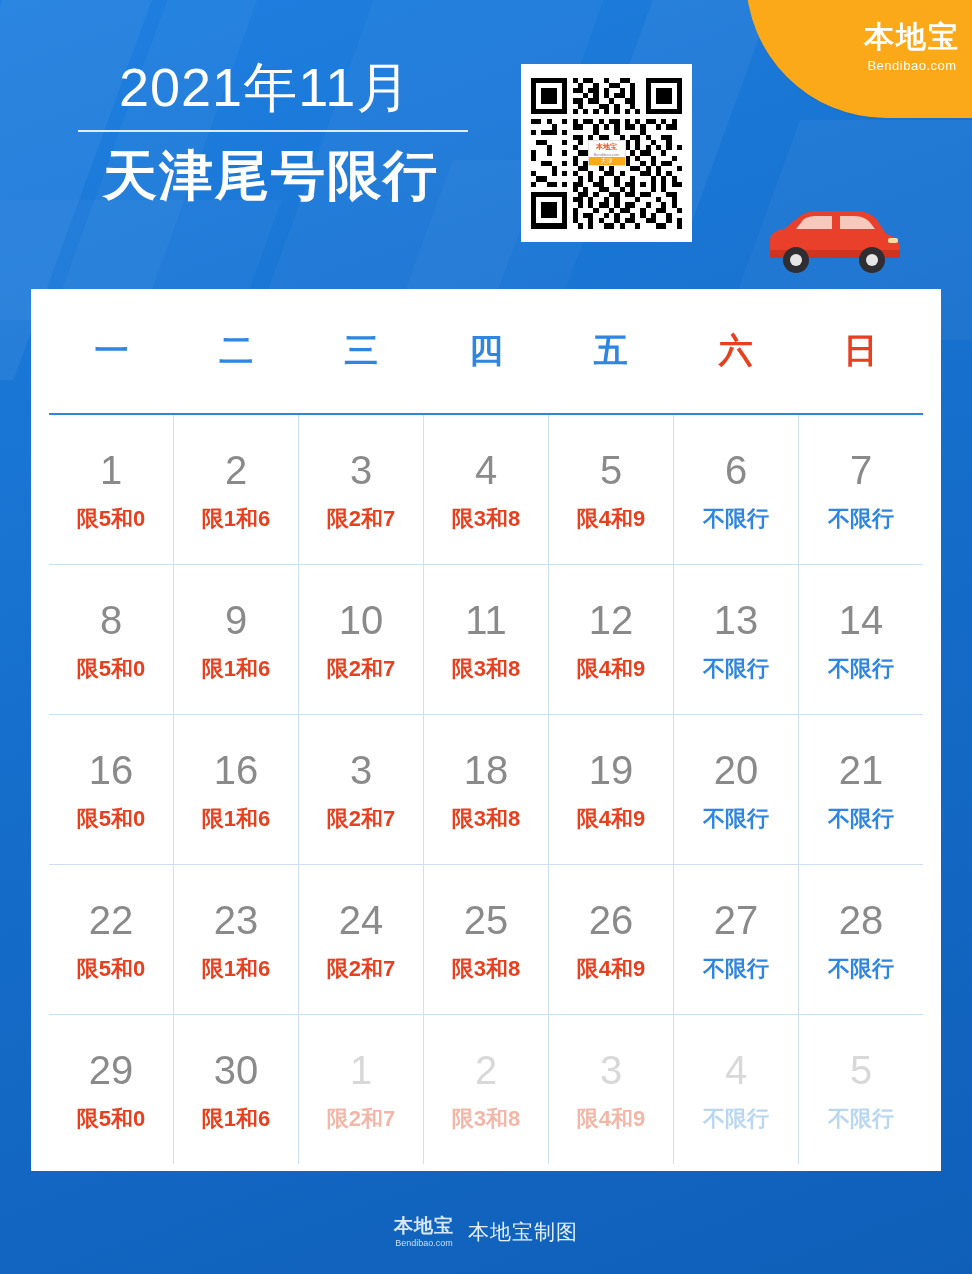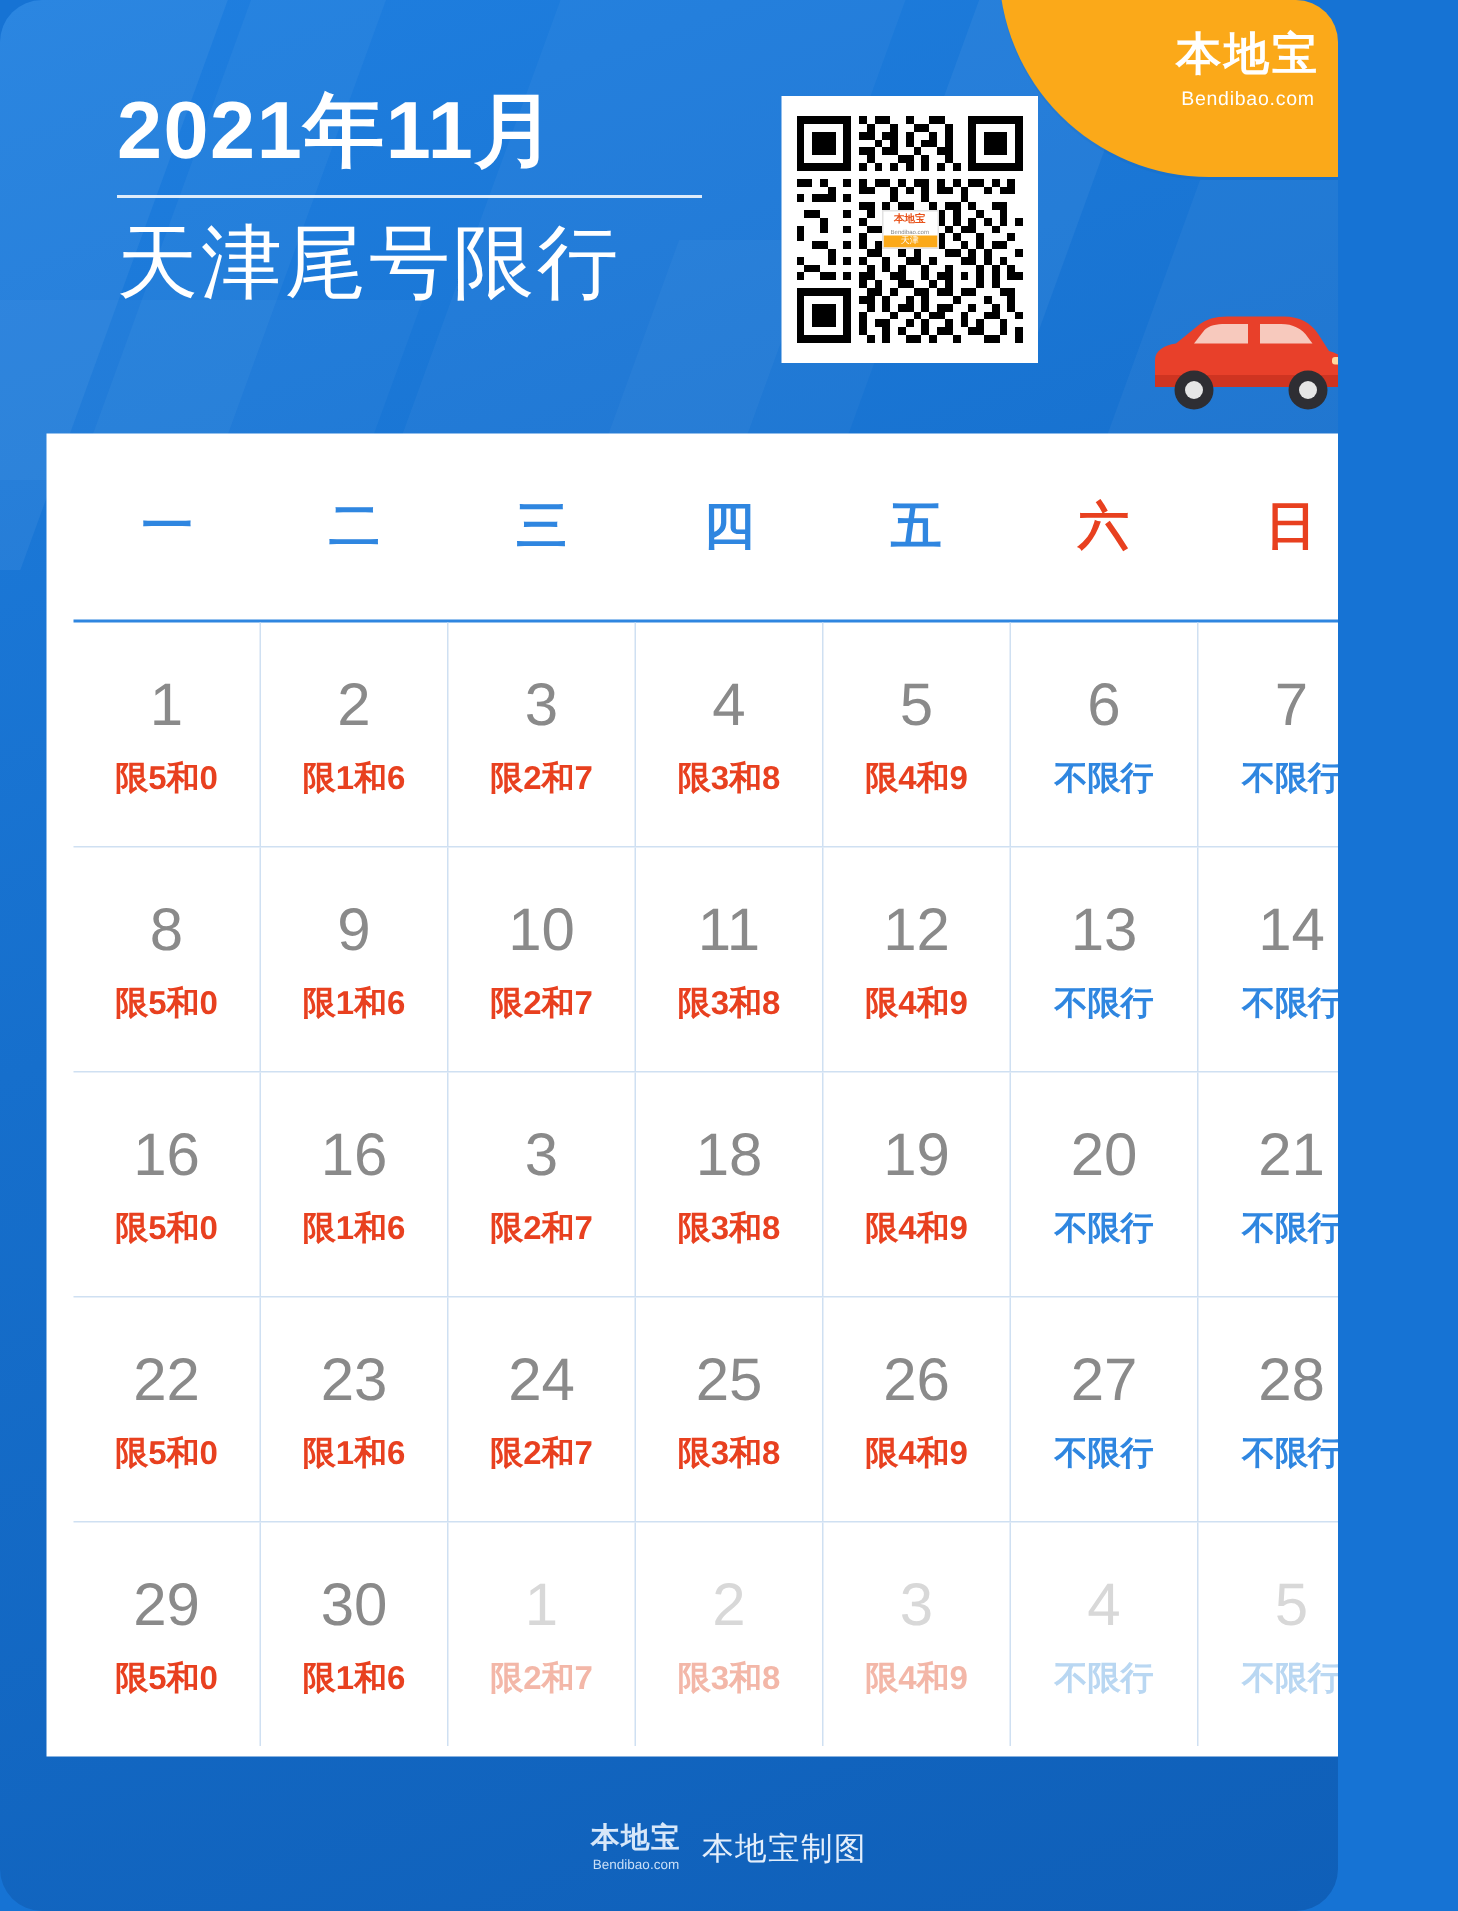--- a/index.html
+++ b/index.html
@@ -8,25 +8,24 @@
   }
   body {
     width: 972px;
     height: 1274px;
     font-family: "Liberation Sans", sans-serif;
     background: #1673d4;
     overflow: hidden;
   }
   .page {
     position: relative;
-    width: 892px;
+    width: 972px;
     height: 1274px;
     background: linear-gradient(160deg, #1f7fe0 0%, #166fcc 45%, #0f5fb8 100%);
     overflow: hidden;
-    border-radius: 28px;
   }
   
   .band {
     position: absolute;
     background: rgba(255,255,255,0.055);
     transform: skewX(-20deg);
   }
   .b1 { left: -60px; top: -40px; width: 150px; height: 420px; }
   .b2 { left: 120px; top: -60px; width: 90px;  height: 380px; background: rgba(255,255,255,0.04);}
   .b3 { left: 330px; top: -60px; width: 230px; height: 360px; background: rgba(255,255,255,0.035);}
@@ -69,35 +68,37 @@
 
   
   .title-wrap {
     position: absolute;
     left: 78px;
     top: 56px;
     color: #ffffff;
   }
   .title-line1 {
     font-size: 54px;
-    font-weight: bold;
+    font-weight: normal;
     line-height: 1.18;
     letter-spacing: 1px;
+    margin-left: 41px;
   }
   .title-rule {
     width: 390px;
     height: 2px;
     background: rgba(255,255,255,0.85);
     margin: 10px 0 12px 0;
   }
   .title-line2 {
     font-size: 54px;
-    font-weight: normal;
+    font-weight: bold;
     line-height: 1.18;
     letter-spacing: 2px;
+    margin-left: 25px;
   }
 
   
   .qr-box {
     position: absolute;
     left: 521px;
     top: 64px;
     width: 171px;
     height: 178px;
     background: #ffffff;

